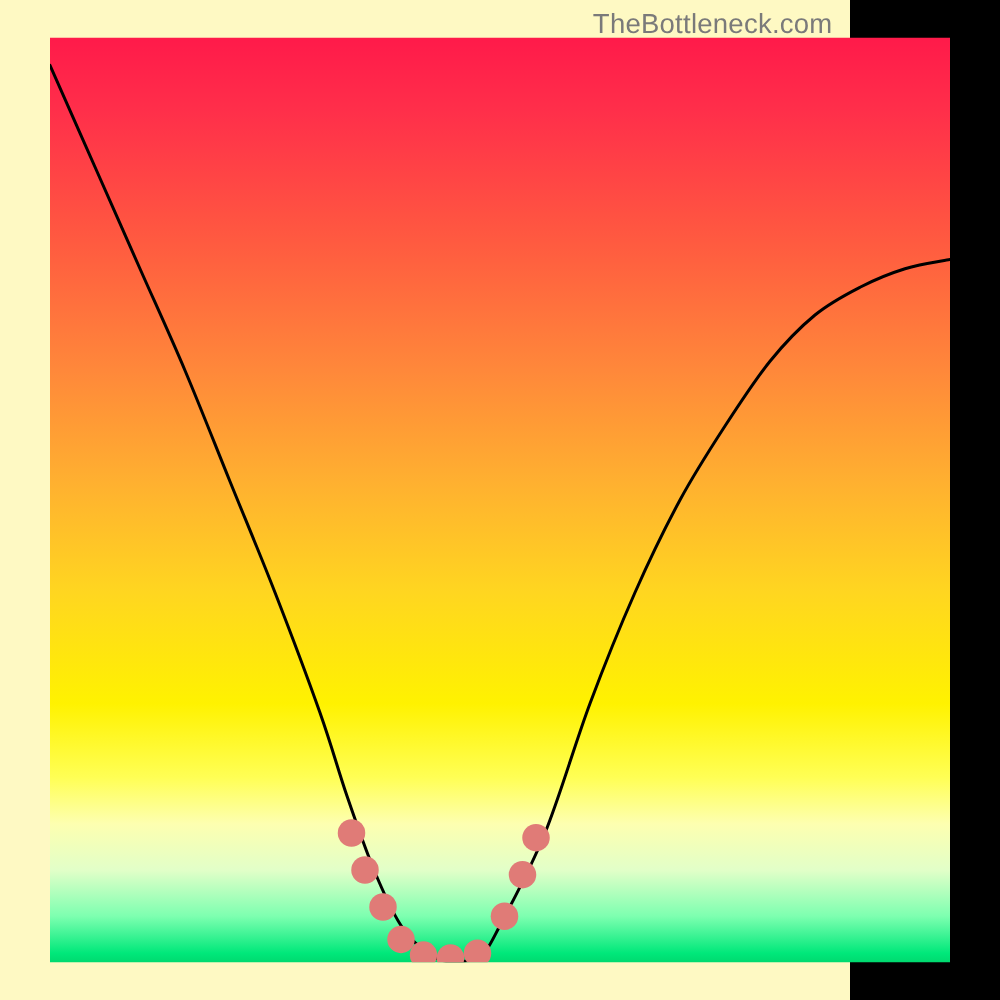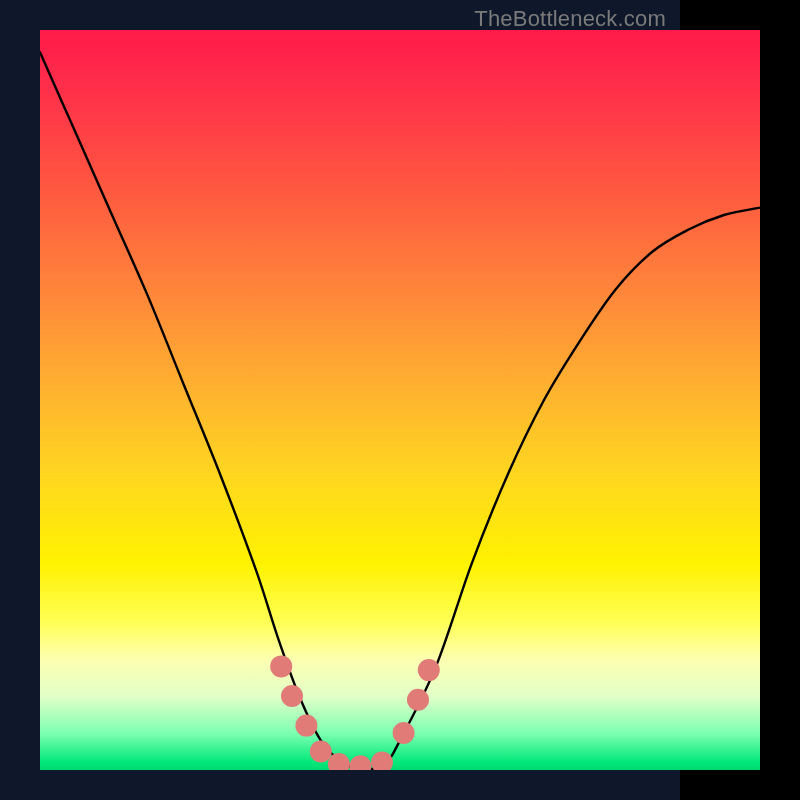--- a/index.html
+++ b/index.html
@@ -1,20 +1,20 @@
 <!DOCTYPE html>
 <html><head>
 <meta charset="utf-8">
 <style>
   * { margin: 0; padding: 0; box-sizing: border-box; }
   html, body { width: 800px; height: 800px; overflow: hidden; background: #000; }
   .container {
     width: 680px;
     height: 800px;
-    background: #0f172a;
+    background: #fef9c3;
     position: relative;
   }
   .attribution {
     position: absolute;
     top: 6px;
     right: 14px;
     font-family: Arial, Helvetica, sans-serif;
     font-size: 22px;
     font-weight: 500;
     color: #7a7a7a;

